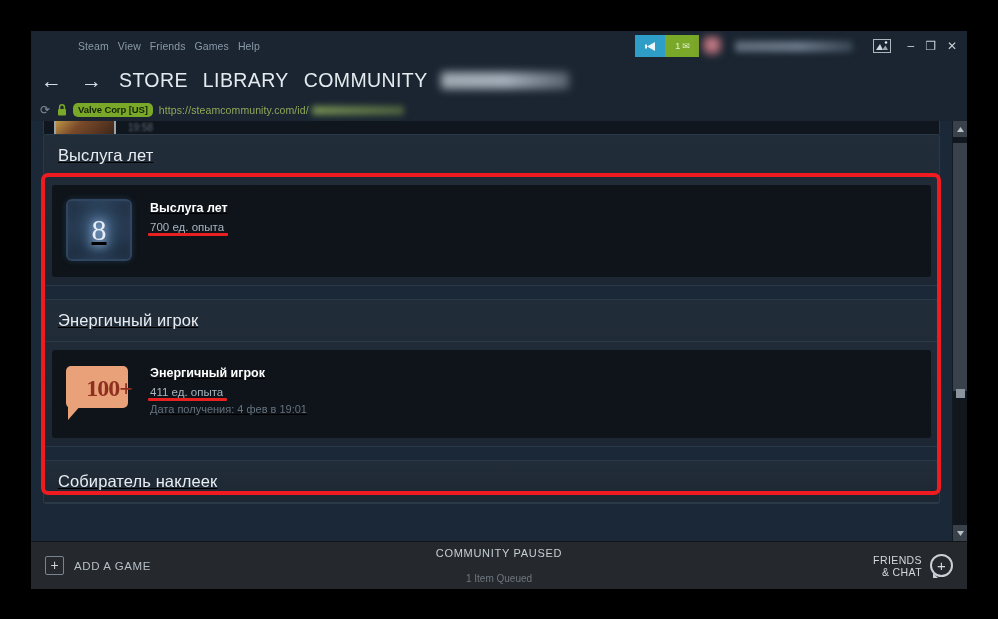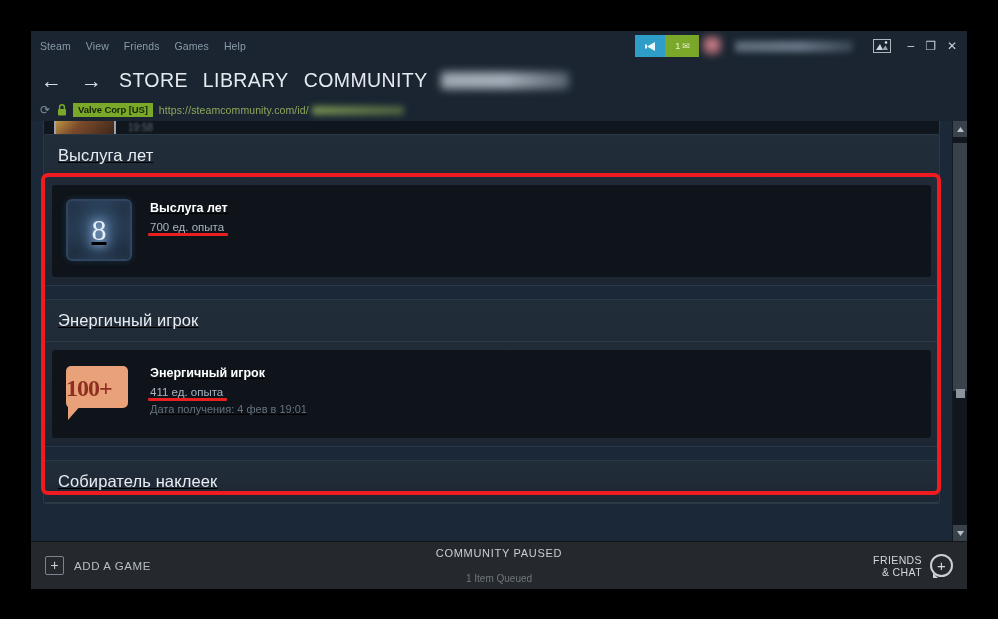--- a/index.html
+++ b/index.html
@@ -29,21 +29,21 @@
   
   .titlebar {
     height: 30px;
     background: #1a2531;
     display: flex;
     align-items: center;
     flex: none;
     padding-left: 9px;
     position: relative;
   }
-  .menu-items { display: flex; gap: 15px; }
+  .menu-items { display: flex; gap: 9px; margin-left: 38px; }
   .menu-item {
     color: #8a9aa8;
     font-size: 10.5px;
     letter-spacing: .1px;
     cursor: default;
   }
   .titlebar-right {
     position: absolute;
     right: 6px;
     top: 0;
@@ -136,21 +136,21 @@
   .reload-icon { color: #7d8b98; font-size: 12px; line-height: 1; }
   .lock-icon {
     width: 11px; height: 13px;
     display: flex; align-items: center; justify-content: center;
   }
   .cert-badge {
     background: #7aa828;
     color: #16240a;
     font-size: 9.5px;
     padding: 1px 5px 2px 5px;
-    border-radius: 0;
+    border-radius: 5px;
     font-weight: bold;
     letter-spacing: -.1px;
   }
   .url-text {
     color: #8fa85a;
     font-size: 10.5px;
     letter-spacing: .1px;
   }
   .url-blur {
     width: 92px; height: 9px;
@@ -263,21 +263,21 @@
     position: absolute;
     left: 2px; top: 40px;
     width: 0; height: 0;
     border-left: 14px solid #e8a178;
     border-bottom: 16px solid transparent;
   }
   .badge-icon-100 .num {
     position: absolute;
     left: 0; top: 11px;
     width: 66px;
-    text-align: left;
+    text-align: right;
     color: #8e2f1f;
     font-size: 24px;
     font-weight: bold;
     letter-spacing: -1px;
     font-family: "Liberation Serif", serif;
   }
 
   .badge-info { padding-top: 2px; }
   .badge-name {
     color: #ffffff;

